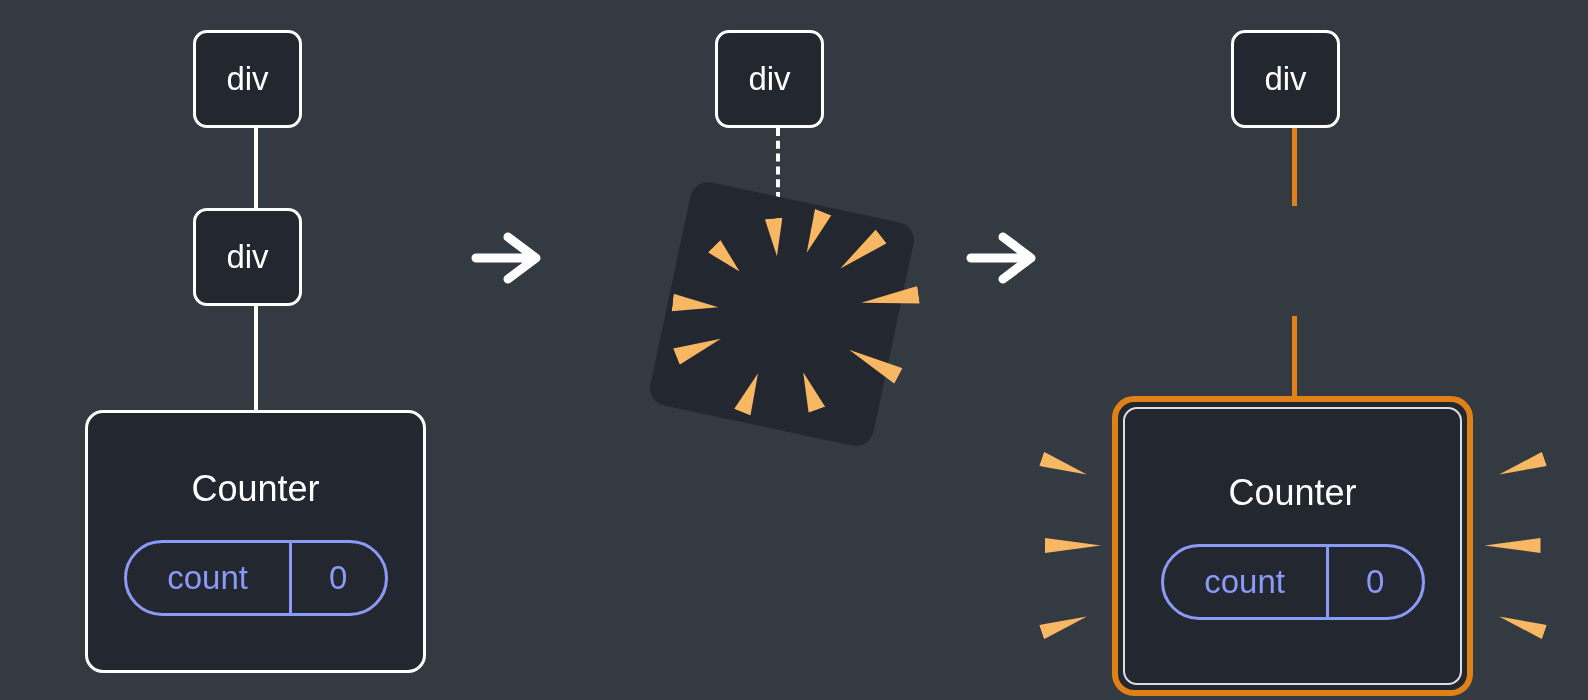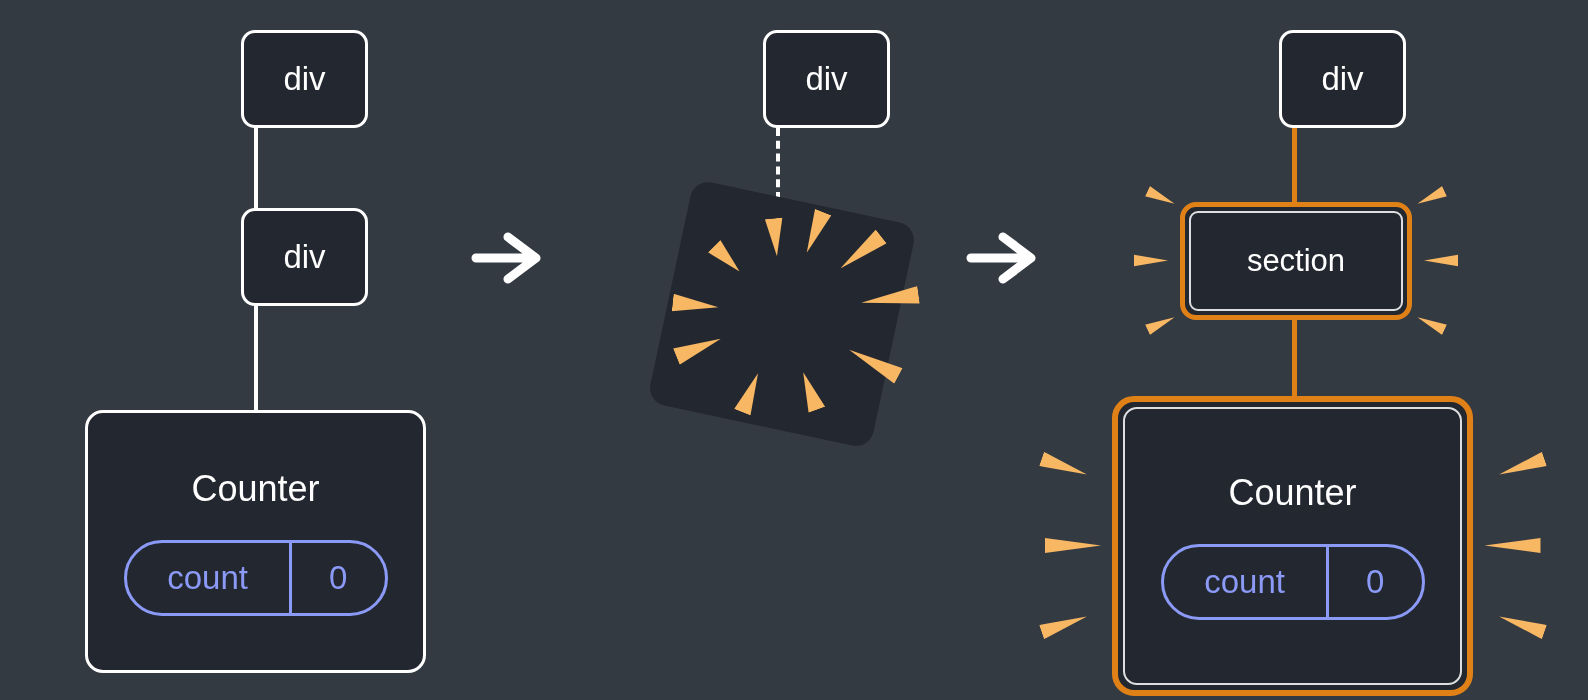--- a/index.html
+++ b/index.html
@@ -20,21 +20,21 @@
   }
   .layer{position:absolute;inset:0;}
   .node{
     position:absolute;box-sizing:border-box;
     background:var(--box-fill);
     border:3px solid var(--box-border);
     border-radius:14px;
     display:flex;align-items:center;justify-content:center;
     font-size:33px;color:var(--text);
   }
-  .node.small{width:127px;height:98px;margin-left:48px;}
+  .node.small{width:109px;height:98px;}
   .node.big{
     width:341px;height:263px;border-radius:18px;
     flex-direction:column;gap:30px;
   }
   .component-title{font-size:36px;}
   .pill{
     width:264px;height:76px;box-sizing:border-box;
     border:3px solid var(--state-accent);border-radius:48px;
     display:flex;color:var(--state-accent);font-size:33px;
   }
@@ -134,33 +134,20 @@
   </div>
 
   <div class="layer">
     <div class="connector orange" style="left:1292px;top:126px;height:80px;"></div>
     <div class="connector orange" style="left:1292px;top:316px;height:84px;"></div>
 
     <div class="node small" style="left:1231px;top:30px;">
       <span>div</span>
     </div>
 
-    <div class="hl-wrap" style="left:1180px;top:202px;width:232px;height:118px;">
-      <i class="sprk sm" style="width:30px;transform:rotate(205deg) translateX(134px);"></i>
-      <i class="sprk sm" style="width:34px;transform:rotate(180deg) translateX(128px);"></i>
-      <i class="sprk sm" style="width:30px;transform:rotate(155deg) translateX(134px);"></i>
-      <i class="sprk sm" style="width:30px;transform:rotate(-25deg) translateX(134px);"></i>
-      <i class="sprk sm" style="width:34px;transform:rotate(0deg) translateX(128px);"></i>
-      <i class="sprk sm" style="width:30px;transform:rotate(25deg) translateX(134px);"></i>
-      <div class="hl-outer">
-        <div class="hl-inner">
-          <span>section</span>
-        </div>
-      </div>
-    </div>
 
     <div class="hl-wrap" style="left:1112px;top:396px;width:361px;height:300px;">
       <i class="sprk md" style="width:48px;transform:rotate(199deg) translateX(218px);"></i>
       <i class="sprk md" style="width:56px;transform:rotate(180deg) translateX(192px);"></i>
       <i class="sprk md" style="width:48px;transform:rotate(161deg) translateX(218px);"></i>
       <i class="sprk md" style="width:48px;transform:rotate(-19deg) translateX(218px);"></i>
       <i class="sprk md" style="width:56px;transform:rotate(0deg) translateX(192px);"></i>
       <i class="sprk md" style="width:48px;transform:rotate(19deg) translateX(218px);"></i>
       <div class="hl-outer big">
         <div class="hl-inner big">

